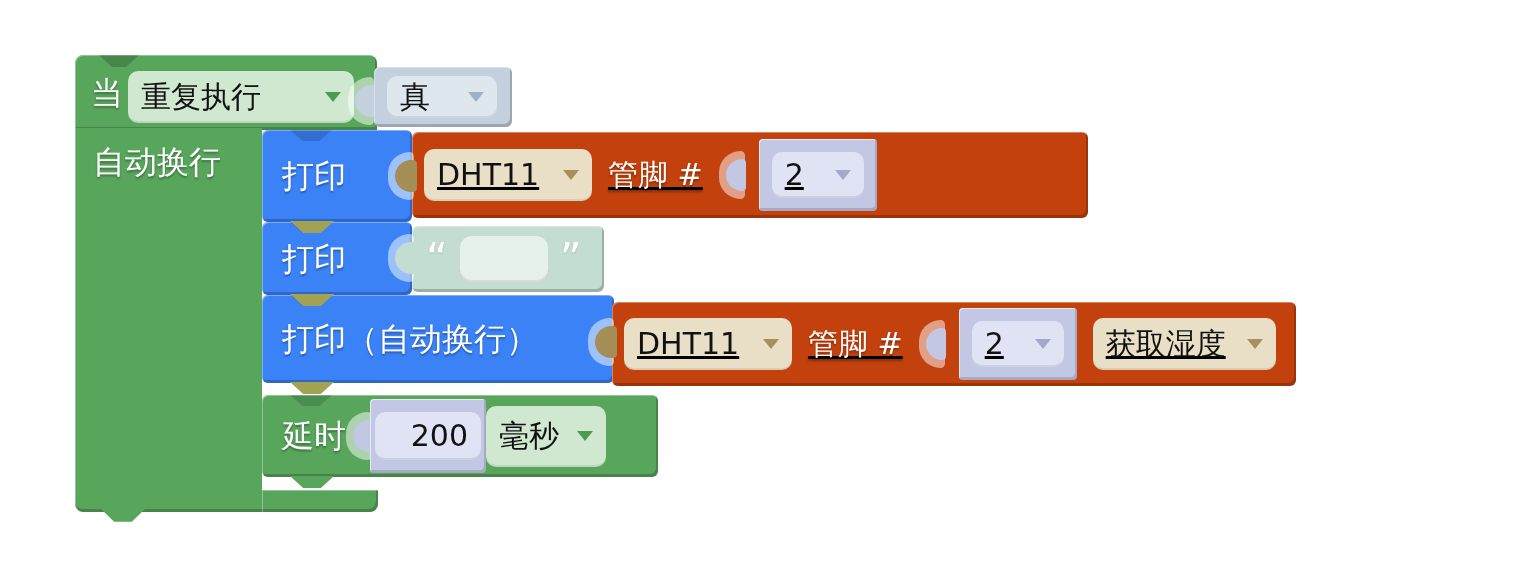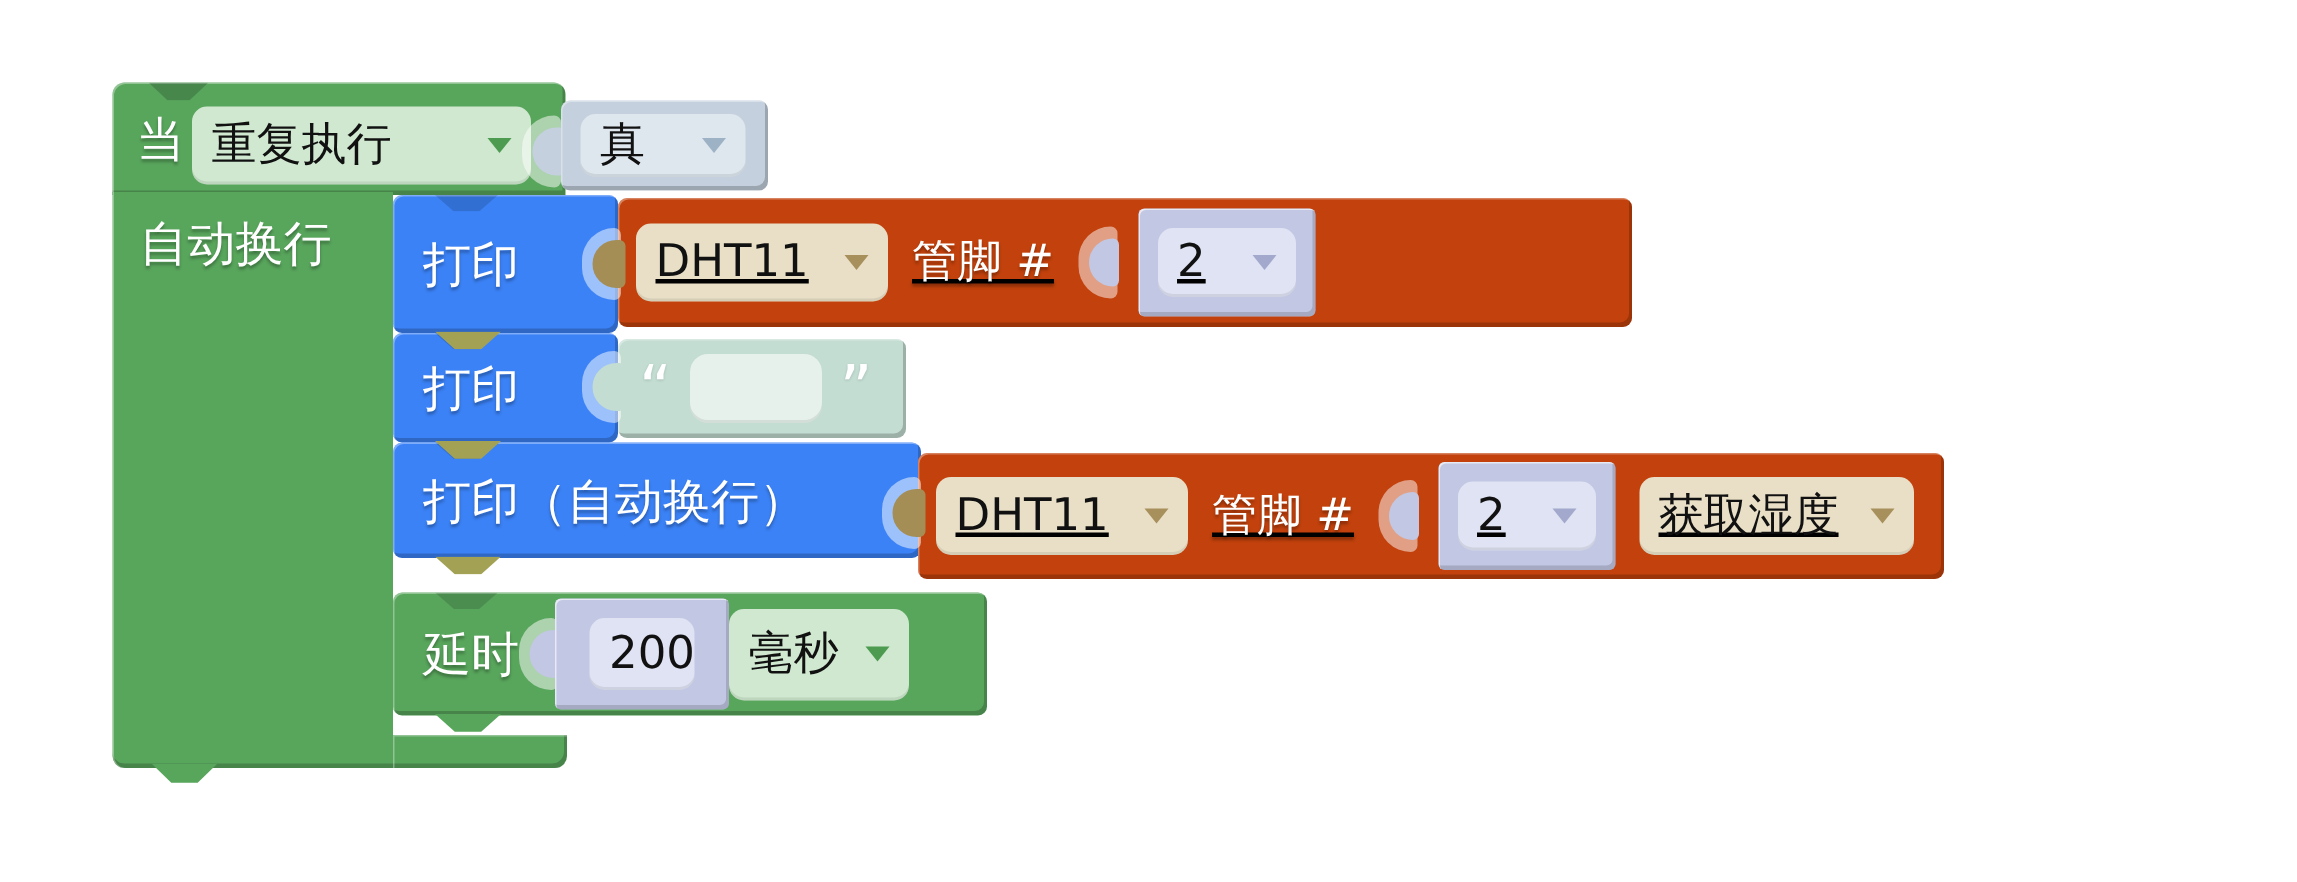--- a/index.html
+++ b/index.html
@@ -141,21 +141,21 @@
   <div class="conn to-teal" style="left:388px;top:234px"></div>
 
   <div class="blk teal" style="left:412px;top:226px;width:192px;height:66px;gap:12px;padding-left:14px;box-sizing:border-box;z-index:1">
     <span class="quote">“</span>
     <div class="field f-teal" style="width:88px;height:46px;border-radius:12px">
       <span></span>
     </div>
     <span class="quote">”</span>
   </div>
 
-  <div class="blk olive" style="left:262px;top:295px;width:352px;height:77px">
+  <div class="blk olive" style="left:262px;top:295px;width:352px;height:88px">
     <div class="dent"></div>
     <div class="tab olive"></div>
     <span class="wlabel" style="margin-left:20px">打印（自动换行）</span>
   </div>
   <div class="conn to-tan" style="left:588px;top:318px"></div>
 
   <div class="blk tan" style="left:612px;top:302px;width:684px;height:84px;gap:16px;padding-left:12px;box-sizing:border-box;z-index:1">
     <div class="field f-cream" style="width:168px;height:52px;flex:none">
       <span>DHT11</span>
       <span class="tri tri-tan"></span>
@@ -173,21 +173,21 @@
       <span class="tri tri-tan"></span>
     </div>
   </div>
 
   <div class="blk green" style="left:262px;top:395px;width:396px;height:82px;padding-left:20px;box-sizing:border-box">
     <div class="dent"></div>
     <div class="tab green"></div>
     <span class="wlabel">延时</span>
     <div class="conn-inline"></div>
     <div class="numblk" style="width:116px;height:74px">
-      <div class="field f-lav" style="width:70px;height:48px;justify-content:flex-start">
+      <div class="field f-lav" style="width:106px;height:48px;justify-content:flex-end">
         <span>200</span>
       </div>
     </div>
     <div class="field f-green" style="width:120px;height:61px;flex:none">
       <span>毫秒</span>
       <span class="tri tri-green"></span>
     </div>
   </div>
 
 </div>

